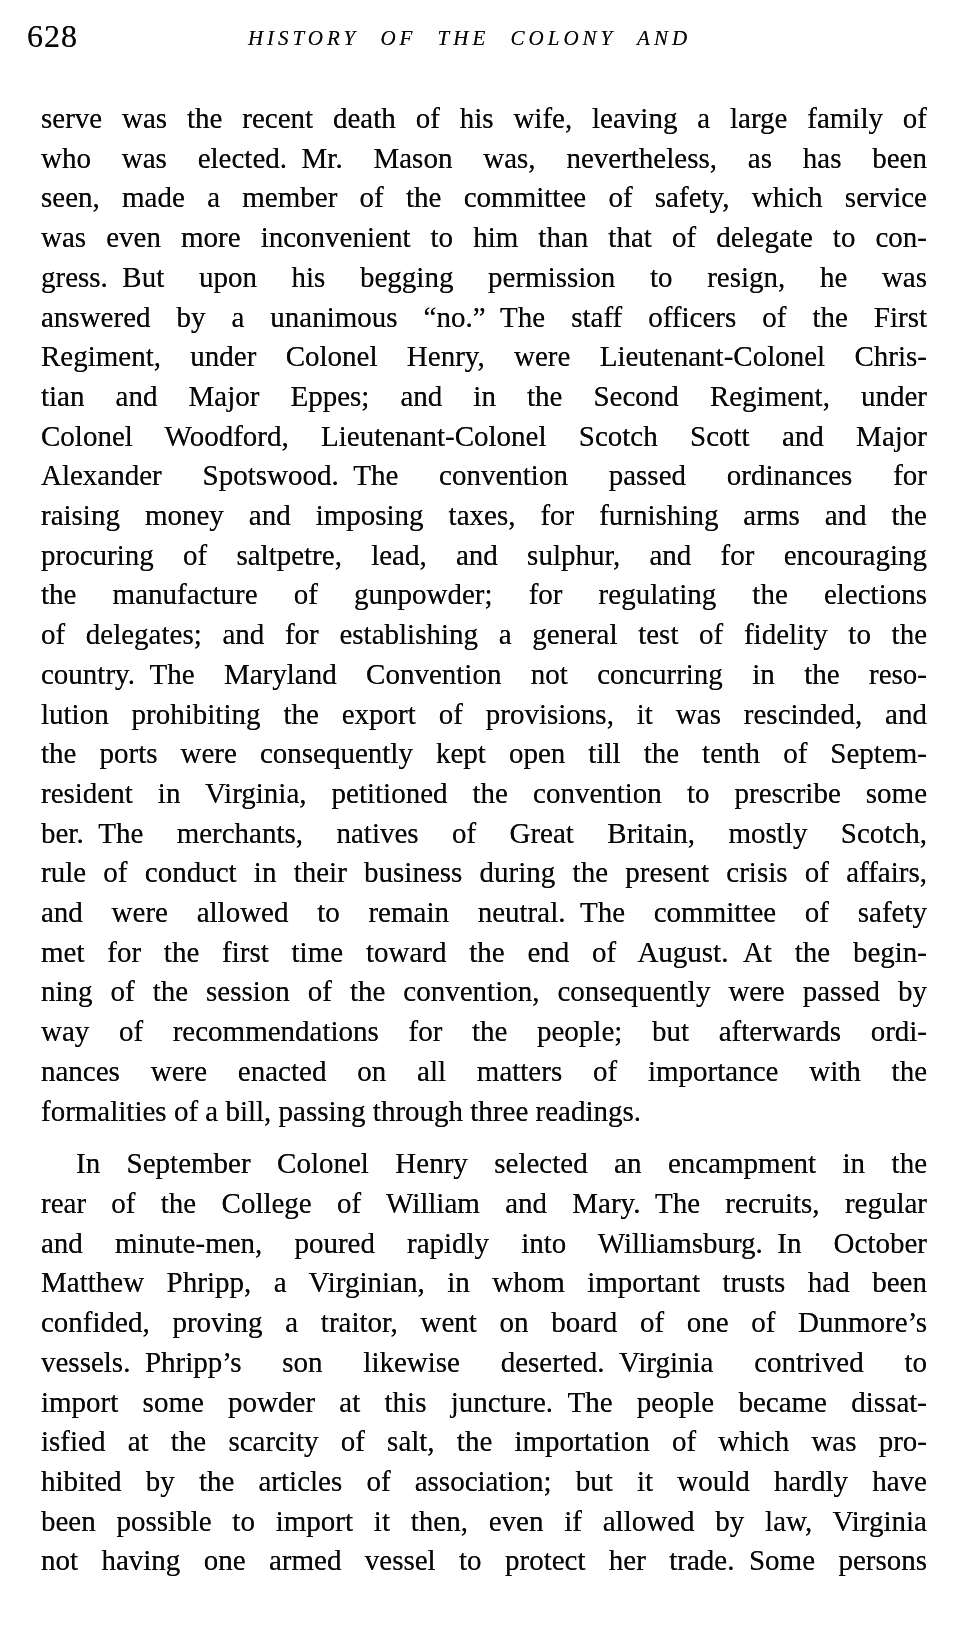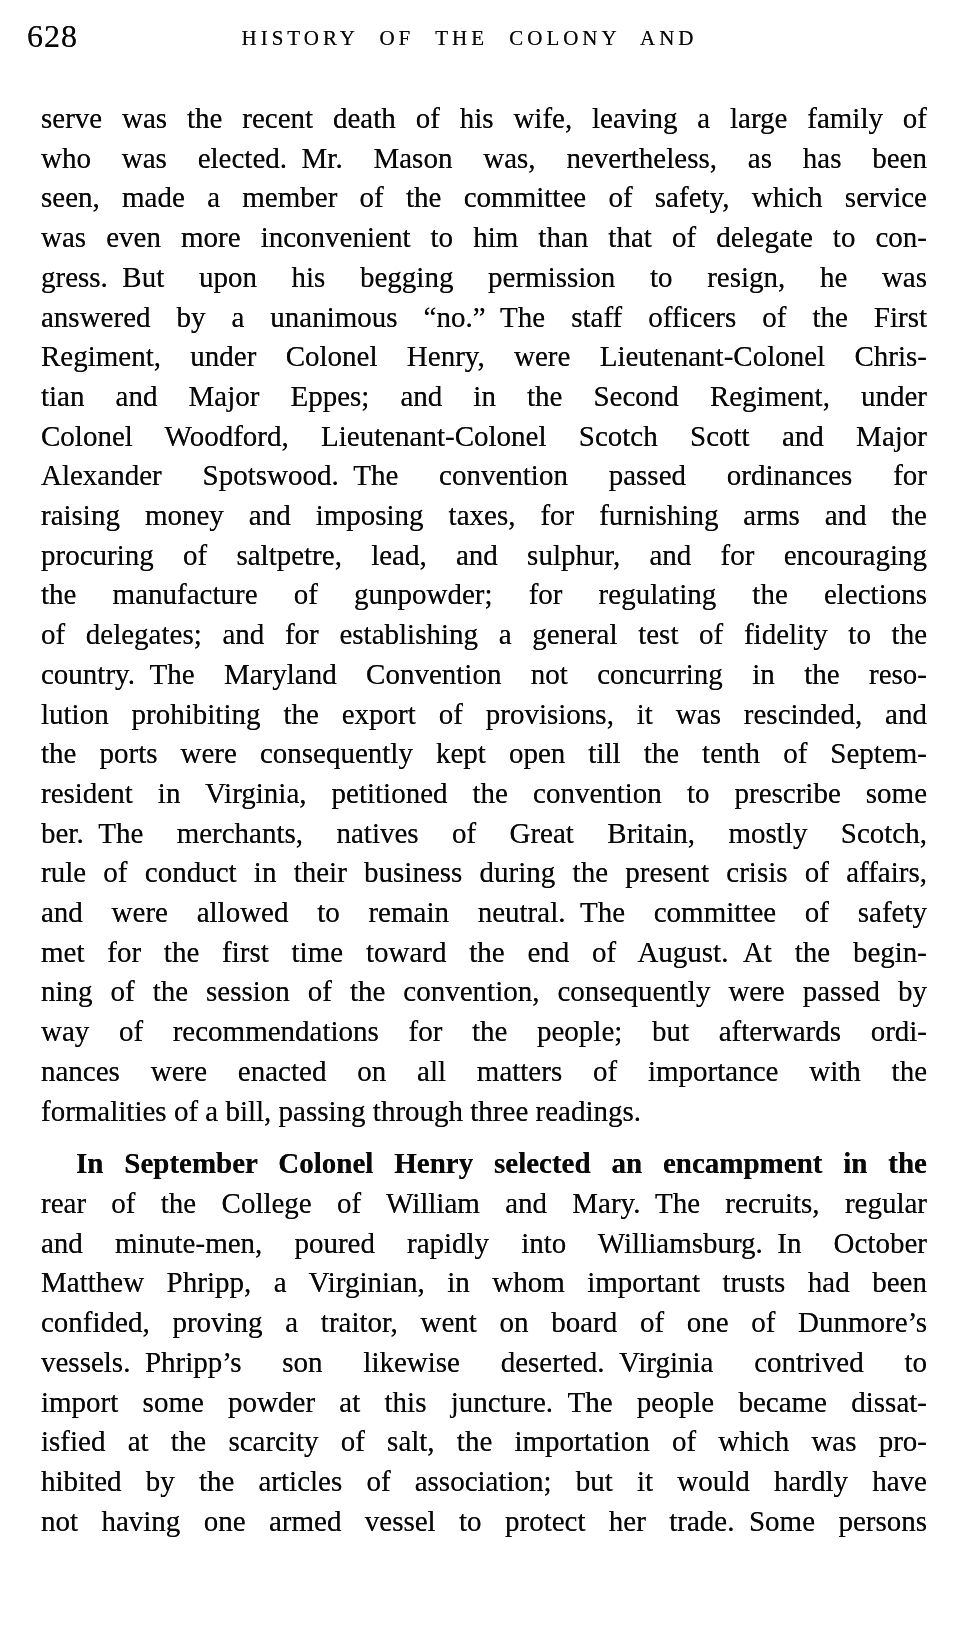--- a/index.html
+++ b/index.html
@@ -28,20 +28,21 @@
     position: absolute;
     top: 26px;
     left: 0;
     width: 100%;
     text-align: center;
     font-size: 21px;
     letter-spacing: 4px;
     word-spacing: 12px;
     text-transform: uppercase;
     text-shadow: 0 0 0.5px rgba(0,0,0,0.7);
+    font-style: italic;
   }
   .body-text {
     position: absolute;
     top: 86px;
     left: 28px;
     width: 912px;
     font-size: 29px;
     line-height: 39.7px;
     text-shadow: 0 0 0.6px rgba(0,0,0,0.75);
   }
@@ -51,21 +52,20 @@
     text-align-last: justify;
     white-space: nowrap;
     white-space: normal;
   }
   .line.no-justify {
     text-align: center;
     text-align-last: left;
   }
   .line.indent {
     padding-left: 35px;
-    font-weight: bold;
   }
 </style>
 </head>
 <body>
 
 <div class="page">
   <div class="page-number">628</div>
   <div class="running-header">HISTORY OF THE COLONY AND</div>
   <div class="body-text">
       <div class="paragraph">
@@ -99,16 +99,17 @@
       <div class="paragraph">
         <div class="line indent">In September Colonel Henry selected an encampment in the</div>
         <div class="line">rear of the College of William and Mary. The recruits, regular</div>
         <div class="line">and minute-men, poured rapidly into Williamsburg. In October</div>
         <div class="line">Matthew Phripp, a Virginian, in whom important trusts had been</div>
         <div class="line">confided, proving a traitor, went on board of one of Dunmore’s</div>
         <div class="line">vessels. Phripp’s son likewise deserted. Virginia contrived to</div>
         <div class="line">import some powder at this juncture. The people became dissat-</div>
         <div class="line">isfied at the scarcity of salt, the importation of which was pro-</div>
         <div class="line">hibited by the articles of association; but it would hardly have</div>
+        <div class="line">been possible to import it then, even if allowed by law, Virginia</div>
         <div class="line">not having one armed vessel to protect her trade. Some persons</div>
       </div>
     </div>
 </div>
 
 </body></html>

